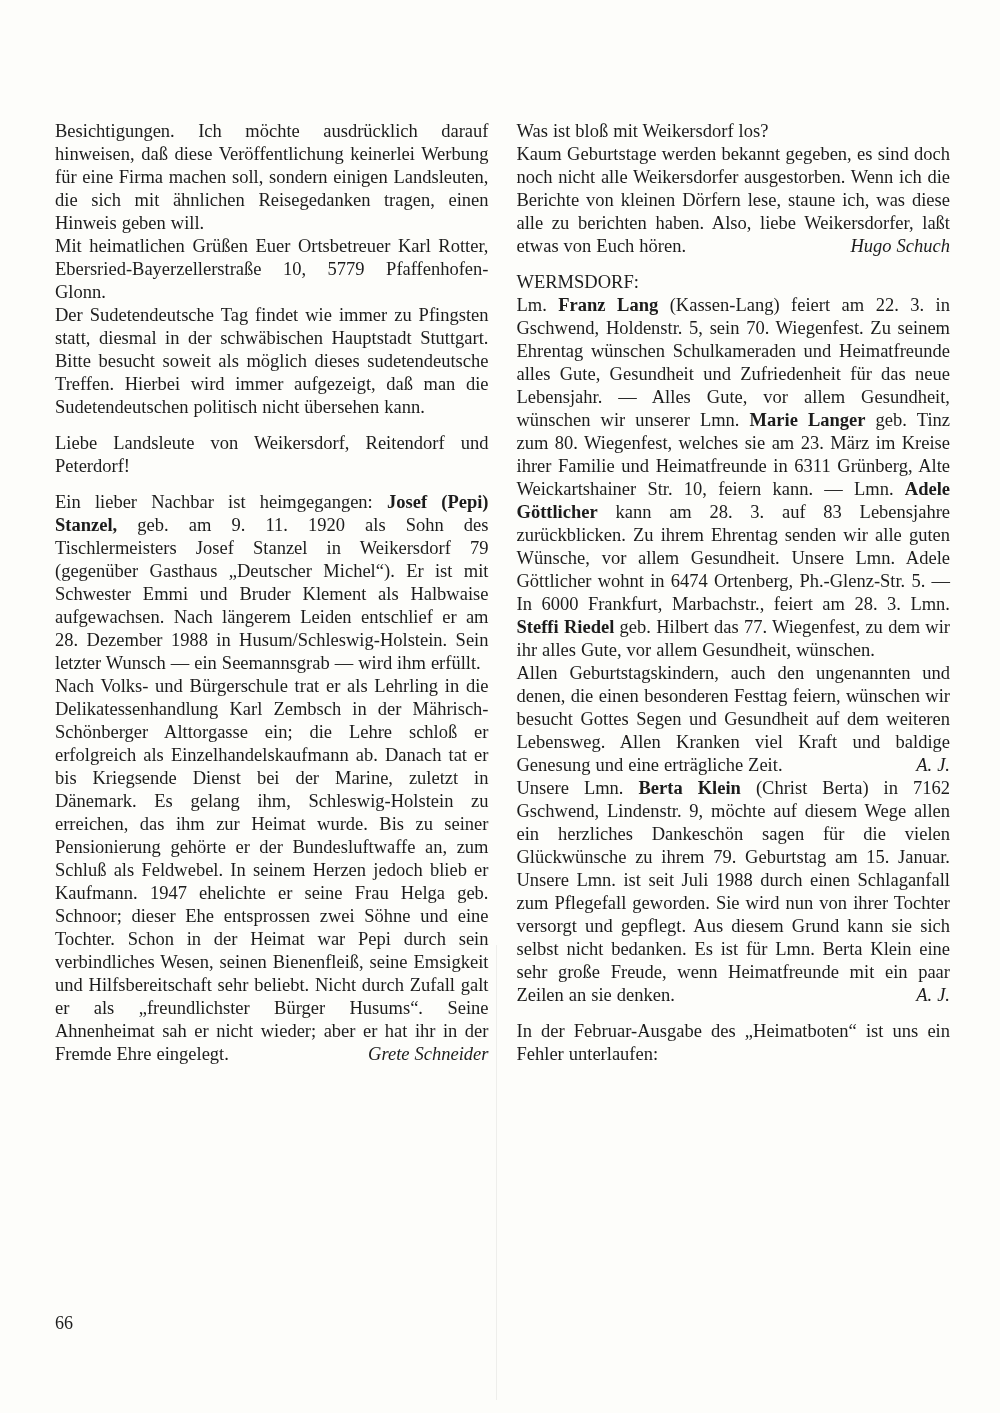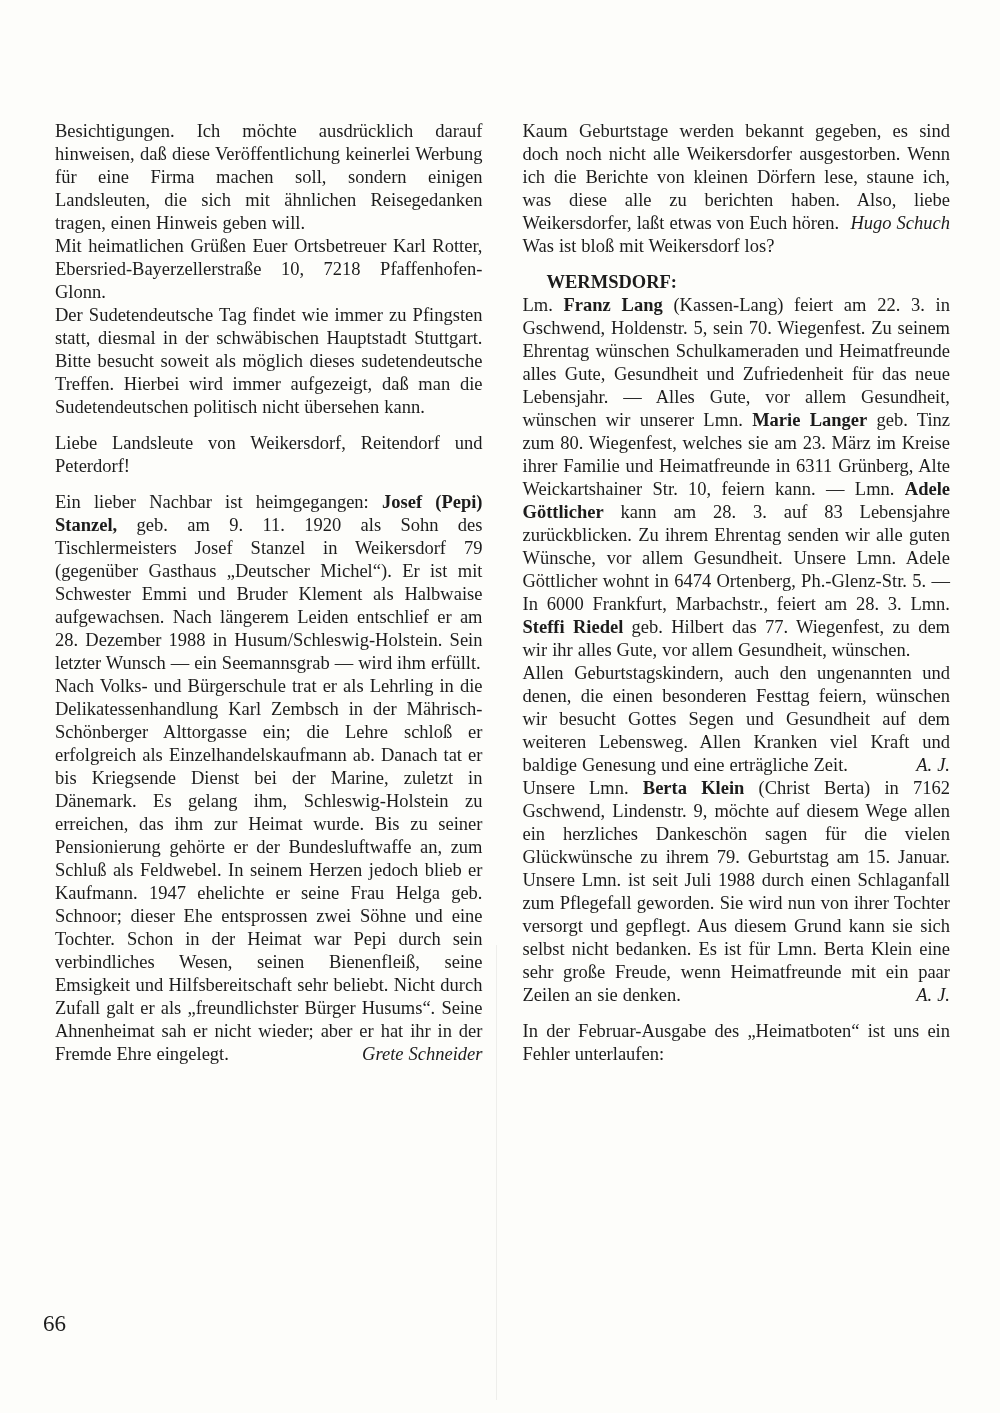--- a/index.html
+++ b/index.html
@@ -14,71 +14,71 @@
     height:1413px;
     box-sizing:border-box;
     background:var(--paper);
     color:var(--ink);
     padding:120px 50px 0 55px;
     font-family:"Liberation Serif","DejaVu Serif",serif;
     overflow:hidden;
   }
   .columns{
     display:flex;
-    gap:40px;
+    gap:28px;
     justify-content:space-between;
   }
   .col{
     flex:1 1 0;
     min-width:0;
     text-align:justify;
     font-size:18.5px;
     line-height:23px;
     hyphens:auto;
     -webkit-hyphens:auto;
     word-spacing:0.02em;
   }
   p.para{margin:0;}
   p.gap{margin-top:13px;}
-  p.heading{font-weight:bold;text-align:left;margin-left:24px;}
+  p.heading{font-weight:normal;text-align:left;}
   .bold{font-weight:bold;}
   .italic{font-style:italic;}
   .sig{float:right;font-style:italic;}
   .page-number{
     position:absolute;
-    left:43px;
+    left:55px;
     top:1312px;
-    font-size:23px;
+    font-size:18px;
     line-height:23px;
   }
   .fold-line{
     position:absolute;
     left:496px;
     top:945px;
     width:1px;
     height:455px;
     background:rgba(0,0,0,0.06);
   }
 </style>
 </head>
 <body>
 
 <div class="page">
   <div class="columns">
     <div class="col">
         <p class="para"><span>Besichtigungen. Ich möchte ausdrücklich darauf hinweisen, daß diese Veröffentlichung keinerlei Werbung für eine Firma machen soll, sondern einigen Landsleuten, die sich mit ähnlichen Reisegedanken tragen, einen Hinweis geben will.</span></p>
-        <p class="para"><span>Mit heimatlichen Grüßen Euer Ortsbetreuer Karl Rotter, Ebersried-Bayerzellerstraße 10, 7218 Pfaffenhofen-Glonn.</span></p>
+        <p class="para"><span>Mit heimatlichen Grüßen Euer Ortsbetreuer Karl Rotter, Ebersried-Bayerzellerstraße 10, 5779 Pfaffenhofen-Glonn.</span></p>
         <p class="para"><span>Der Sudetendeutsche Tag findet wie immer zu Pfingsten statt, diesmal in der schwäbischen Hauptstadt Stuttgart. Bitte besucht soweit als möglich dieses sudetendeutsche Treffen. Hierbei wird immer aufgezeigt, daß man die Sudetendeutschen politisch nicht übersehen kann.</span></p>
         <p class="para gap"><span>Liebe Landsleute von Weikersdorf, Reitendorf und Peterdorf!</span></p>
         <p class="para gap"><span>Ein lieber Nachbar ist heimgegangen: </span><span class="bold">Josef (Pepi) Stanzel,</span><span> geb. am 9. 11. 1920 als Sohn des Tischlermeisters Josef Stanzel in Weikersdorf 79 (gegenüber Gasthaus „Deutscher Michel“). Er ist mit Schwester Emmi und Bruder Klement als Halbwaise aufgewachsen. Nach längerem Leiden entschlief er am 28. Dezember 1988 in Husum/Schleswig-Holstein. Sein letzter Wunsch — ein Seemannsgrab — wird ihm erfüllt.</span></p>
         <p class="para"><span>Nach Volks- und Bürgerschule trat er als Lehrling in die Delikatessenhandlung Karl Zembsch in der Mährisch-Schönberger Alttorgasse ein; die Lehre schloß er erfolgreich als Einzelhandelskaufmann ab. Danach tat er bis Kriegsende Dienst bei der Marine, zuletzt in Dänemark. Es gelang ihm, Schleswig-Holstein zu erreichen, das ihm zur Heimat wurde. Bis zu seiner Pensionierung gehörte er der Bundesluftwaffe an, zum Schluß als Feldwebel. In seinem Herzen jedoch blieb er Kaufmann. 1947 ehelichte er seine Frau Helga geb. Schnoor; dieser Ehe entsprossen zwei Söhne und eine Tochter. Schon in der Heimat war Pepi durch sein verbindliches Wesen, seinen Bienenfleiß, seine Emsigkeit und Hilfsbereitschaft sehr beliebt. Nicht durch Zufall galt er als „freundlichster Bürger Husums“. Seine Ahnenheimat sah er nicht wieder; aber er hat ihr in der Fremde Ehre eingelegt. </span><span class="italic sig">Grete Schneider</span></p>
       </div>
     <div class="col">
+        <p class="para"><span>Was ist bloß mit Weikersdorf los?</span></p>
         <p class="para"><span>Kaum Geburtstage werden bekannt gegeben, es sind doch noch nicht alle Weikersdorfer ausgestorben. Wenn ich die Berichte von kleinen Dörfern lese, staune ich, was diese alle zu berichten haben. Also, liebe Weikersdorfer, laßt etwas von Euch hören. </span><span class="italic sig">Hugo Schuch</span></p>
-        <p class="para"><span>Was ist bloß mit Weikersdorf los?</span></p>
         <p class="para gap heading"><span>WERMSDORF:</span></p>
         <p class="para"><span>Lm. </span><span class="bold">Franz Lang</span><span> (Kassen-Lang) feiert am 22. 3. in Gschwend, Holdenstr. 5, sein 70. Wiegenfest. Zu seinem Ehrentag wünschen Schulkameraden und Heimatfreunde alles Gute, Gesundheit und Zufriedenheit für das neue Lebensjahr. — Alles Gute, vor allem Gesundheit, wünschen wir unserer Lmn. </span><span class="bold">Marie Langer</span><span> geb. Tinz zum 80. Wiegenfest, welches sie am 23. März im Kreise ihrer Familie und Heimatfreunde in 6311 Grünberg, Alte Weickartshainer Str. 10, feiern kann. — Lmn. </span><span class="bold">Adele Göttlicher</span><span> kann am 28. 3. auf 83 Lebensjahre zurückblicken. Zu ihrem Ehrentag senden wir alle guten Wünsche, vor allem Gesundheit. Unsere Lmn. Adele Göttlicher wohnt in 6474 Ortenberg, Ph.-Glenz-Str. 5. — In 6000 Frankfurt, Marbachstr., feiert am 28. 3. Lmn. </span><span class="bold">Steffi Riedel</span><span> geb. Hilbert das 77. Wiegenfest, zu dem wir ihr alles Gute, vor allem Gesundheit, wünschen.</span></p>
         <p class="para"><span>Allen Geburtstagskindern, auch den ungenannten und denen, die einen besonderen Festtag feiern, wünschen wir besucht Gottes Segen und Gesundheit auf dem weiteren Lebensweg. Allen Kranken viel Kraft und baldige Genesung und eine erträgliche Zeit. </span><span class="italic sig">A. J.</span></p>
         <p class="para"><span>Unsere Lmn. </span><span class="bold">Berta Klein</span><span> (Christ Berta) in 7162 Gschwend, Lindenstr. 9, möchte auf diesem Wege allen ein herzliches Dankeschön sagen für die vielen Glückwünsche zu ihrem 79. Geburtstag am 15. Januar. Unsere Lmn. ist seit Juli 1988 durch einen Schlaganfall zum Pflegefall geworden. Sie wird nun von ihrer Tochter versorgt und gepflegt. Aus diesem Grund kann sie sich selbst nicht bedanken. Es ist für Lmn. Berta Klein eine sehr große Freude, wenn Heimatfreunde mit ein paar Zeilen an sie denken. </span><span class="italic sig">A. J.</span></p>
         <p class="para gap"><span>In der Februar-Ausgabe des „Heimatboten“ ist uns ein Fehler unterlaufen:</span></p>
       </div>
   </div>
   <div class="fold-line"></div>
   <div class="page-number">66</div>
 </div>

